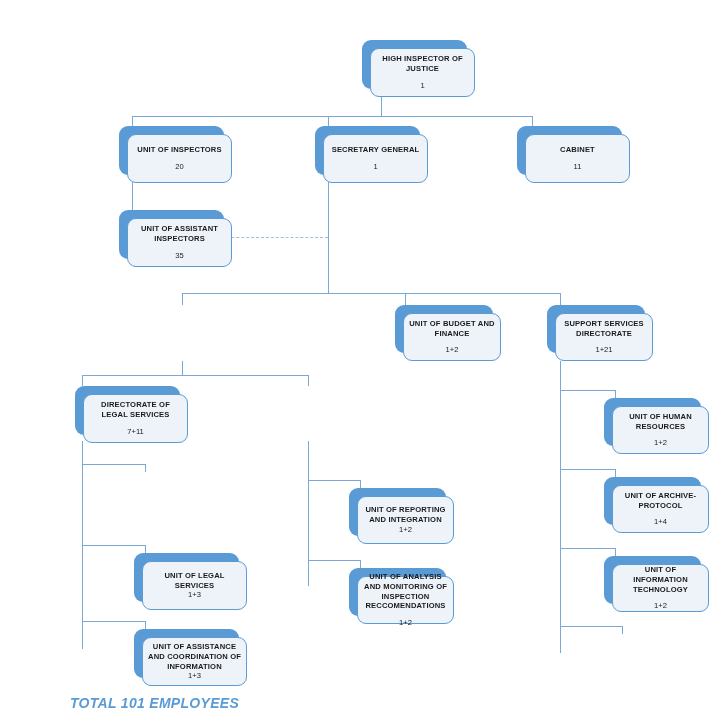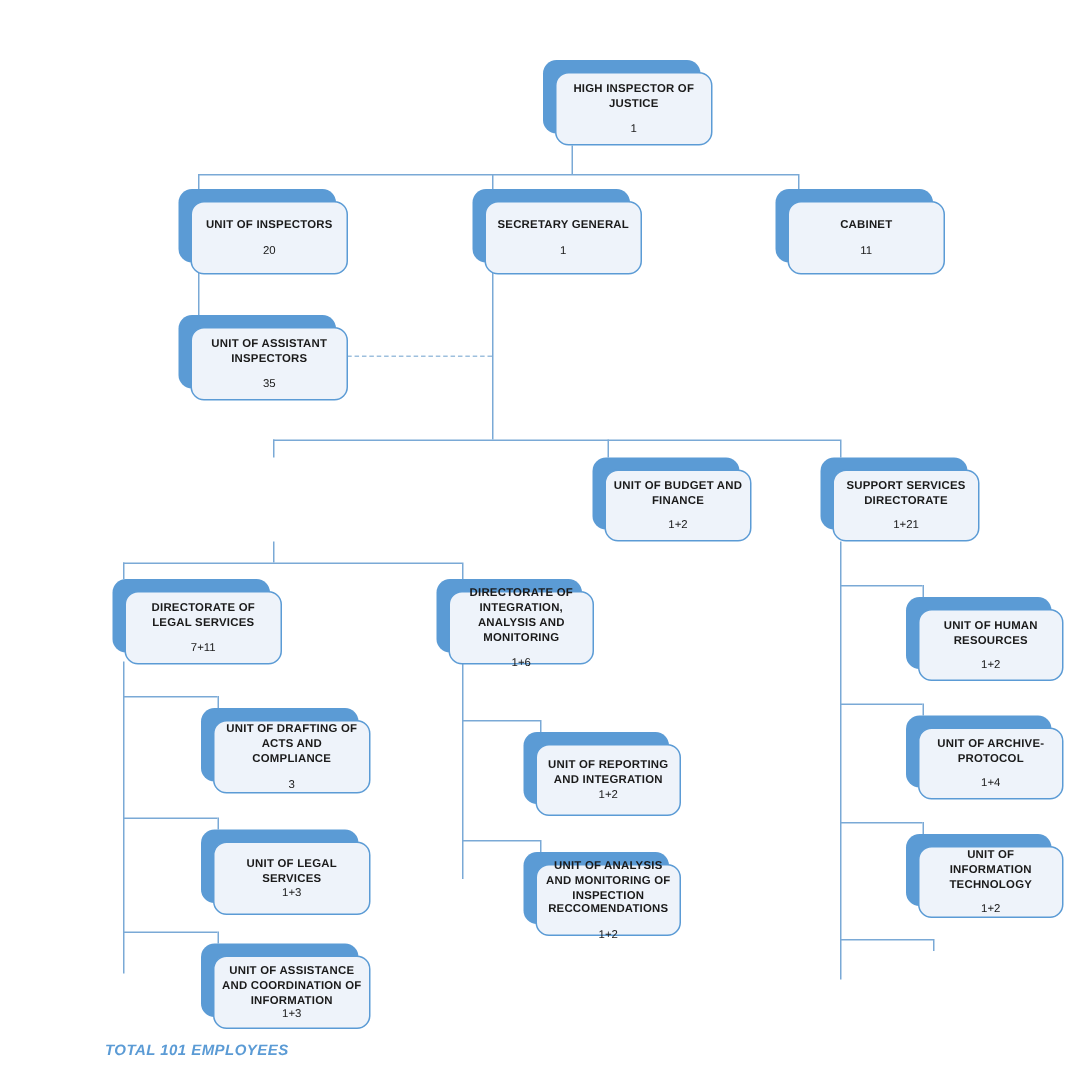--- a/index.html
+++ b/index.html
@@ -80,21 +80,21 @@
     color: #1a1a1a;
     text-align: center;
     line-height: 1.30;
   }
   .node.gap-wide .count { margin-top: 7px; }
   .node.gap-tight .count { margin-top: 0px; }
 
   
   #total-label {
     position: absolute;
-    font-size: 10px;
+    font-size: 14px;
     font-style: italic;
     font-weight: bold;
     color: #5b9bd5;
     letter-spacing: 0.3px;
     white-space: nowrap;
   }
 </style>
 </head>
 <body>
 
@@ -203,35 +203,21 @@
   </div>
 
   <div class="node gap-wide" style="left:38px; top:386px; width:105px; height:49px;">
     <div class="shadow"></div>
     <div class="face">
       <div class="title">DIRECTORATE OF LEGAL SERVICES</div>
       <div class="count">7+11</div>
     </div>
   </div>
 
-  <div class="node gap-wide" style="left:254px; top:386px; width:97px; height:49px;">
-    <div class="shadow"></div>
-    <div class="face">
-      <div class="title">DIRECTORATE OF INTEGRATION, ANALYSIS AND MONITORING</div>
-      <div class="count">1+6</div>
-    </div>
-  </div>
-
-  <div class="node gap-wide" style="left:97px; top:472px; width:105px; height:49px;">
-    <div class="shadow"></div>
-    <div class="face">
-      <div class="title">UNIT OF DRAFTING OF ACTS AND COMPLIANCE</div>
-      <div class="count">3</div>
-    </div>
-  </div>
+
 
   <div class="node gap-tight" style="left:97px; top:553px; width:105px; height:49px;">
     <div class="shadow"></div>
     <div class="face">
       <div class="title">UNIT OF LEGAL SERVICES</div>
       <div class="count">1+3</div>
     </div>
   </div>
 
   <div class="node gap-tight" style="left:97px; top:629px; width:105px; height:49px;">

